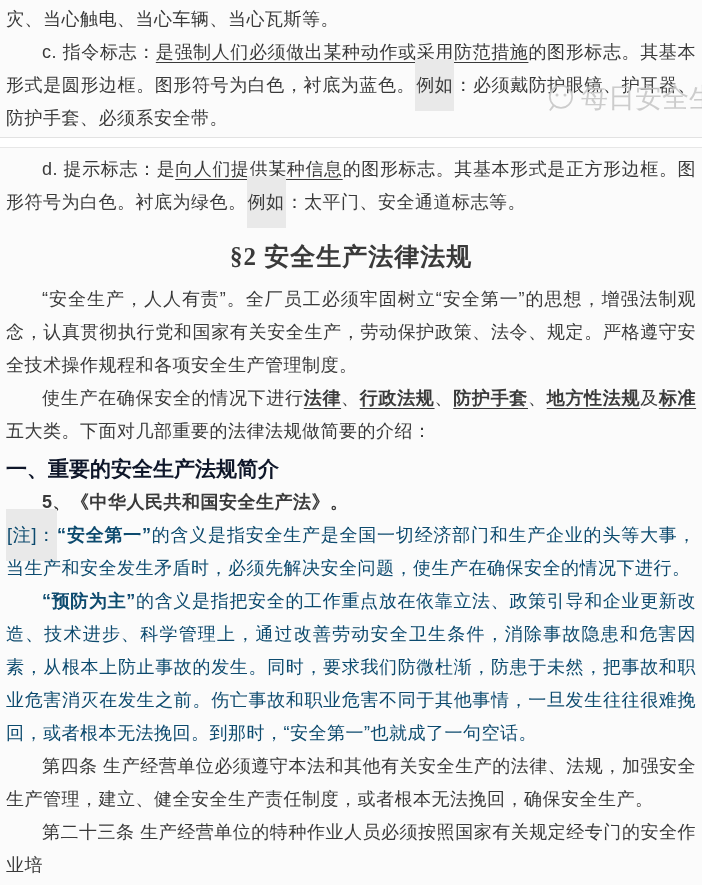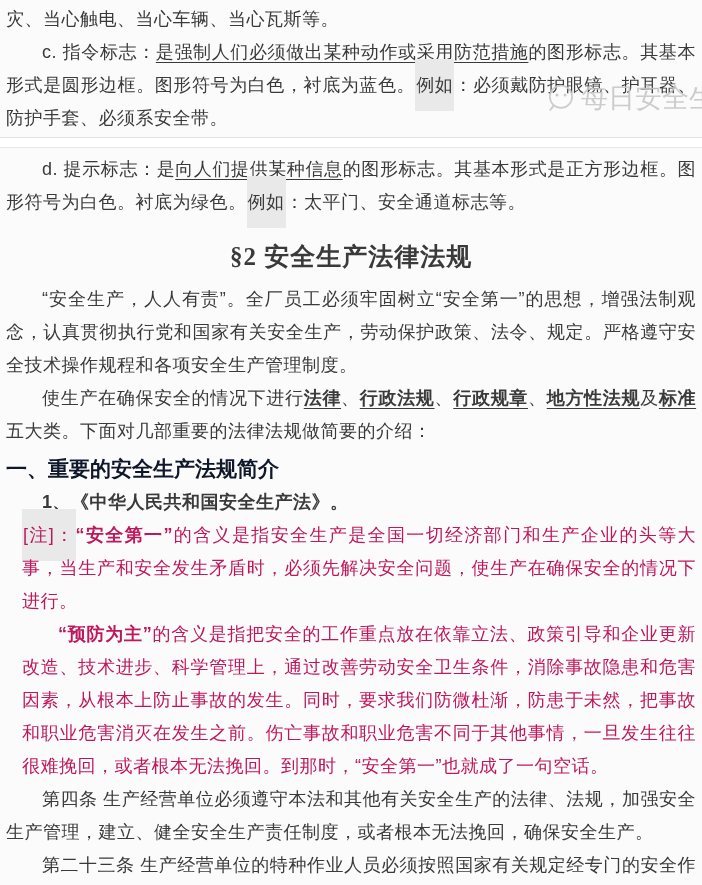--- a/index.html
+++ b/index.html
@@ -50,21 +50,21 @@
   }
   .section-heading{
     margin:6px 0 2px;
     padding:0 6px;
     font-size:21px;
     font-weight:bold;
     line-height:30px;
     font-family:"Liberation Sans","DejaVu Sans",sans-serif;
     color:#0f172a;
   }
-  .note-text{color:#be185d;margin-left:16px;}
+  .note-text{color:#0c4a6e;}
   .watermark{
     position:absolute;
     top:80px;right:-14px;
     display:flex;align-items:center;gap:4px;
     color:#c8c8c8;
     font-size:27px;
     font-family:"Liberation Sans","DejaVu Sans",sans-serif;
     white-space:nowrap;
     opacity:0.9;
     pointer-events:none;
@@ -80,25 +80,25 @@
   <p class="p serif indent"><span>c. 指令标志：</span><span class="u">是强制人们必须做出某种动作或采用防范措施</span><span>的图形标志。其基本形式是圆形边框。图形符号为白色，衬底为蓝色。</span><span class="hl">例如</span><span>：必须戴防护眼镜、护耳器、防护手套、必须系安全带。</span></p>
 
   <div class="divider"></div>
 
   <p class="p serif indent"><span>d. 提示标志：是</span><span class="u">向人们提供某种信息</span><span>的图形标志。其基本形式是正方形边框。图形符号为白色。衬底为绿色。</span><span class="hl">例如</span><span>：太平门、安全通道标志等。</span></p>
 
   <h1 class="section-title">§2 安全生产法律法规</h1>
 
   <p class="p serif indent">“安全生产，人人有责”。全厂员工必须牢固树立“安全第一”的思想，增强法制观念，认真贯彻执行党和国家有关安全生产，劳动保护政策、法令、规定。严格遵守安全技术操作规程和各项安全生产管理制度。</p>
 
-  <p class="p serif indent"><span>使生产在确保安全的情况下进行</span><span class="bu">法律</span><span>、</span><span class="bu">行政法规</span><span>、</span><span class="bu">行政规章</span><span>、</span><span class="bu">地方性法规</span><span>及</span><span class="bu">标准</span><span>五大类。下面对几部重要的法律法规做简要的介绍：</span></p>
+  <p class="p serif indent"><span>使生产在确保安全的情况下进行</span><span class="bu">法律</span><span>、</span><span class="bu">行政法规</span><span>、</span><span class="bu">防护手套</span><span>、</span><span class="bu">地方性法规</span><span>及</span><span class="bu">标准</span><span>五大类。下面对几部重要的法律法规做简要的介绍：</span></p>
 
   <h2 class="section-heading">一、重要的安全生产法规简介</h2>
 
-  <p class="p serif indent b">1、《中华人民共和国安全生产法》。</p>
+  <p class="p serif indent b">5、《中华人民共和国安全生产法》。</p>
 
 
   <p class="p sans note-text"><span class="hl">[注]：</span><span class="b">“安全第一”</span><span>的含义是指安全生产是全国一切经济部门和生产企业的头等大事，当生产和安全发生矛盾时，必须先解决安全问题，使生产在确保安全的情况下进行。</span></p>
 
   <p class="p sans note-text indent"><span class="b">“预防为主”</span><span>的含义是指把安全的工作重点放在依靠立法、政策引导和企业更新改造、技术进步、科学管理上，通过改善劳动安全卫生条件，消除事故隐患和危害因素，从根本上防止事故的发生。同时，要求我们防微杜渐，防患于未然，把事故和职业危害消灭在发生之前。伤亡事故和职业危害不同于其他事情，一旦发生往往很难挽回，或者根本无法挽回。到那时，“安全第一”也就成了一句空话。</span></p>
 
   <p class="p serif indent">第四条  生产经营单位必须遵守本法和其他有关安全生产的法律、法规，加强安全生产管理，建立、健全安全生产责任制度，或者根本无法挽回，确保安全生产。</p>
 
   <p class="p serif indent">第二十三条  生产经营单位的特种作业人员必须按照国家有关规定经专门的安全作业培</p>
 

